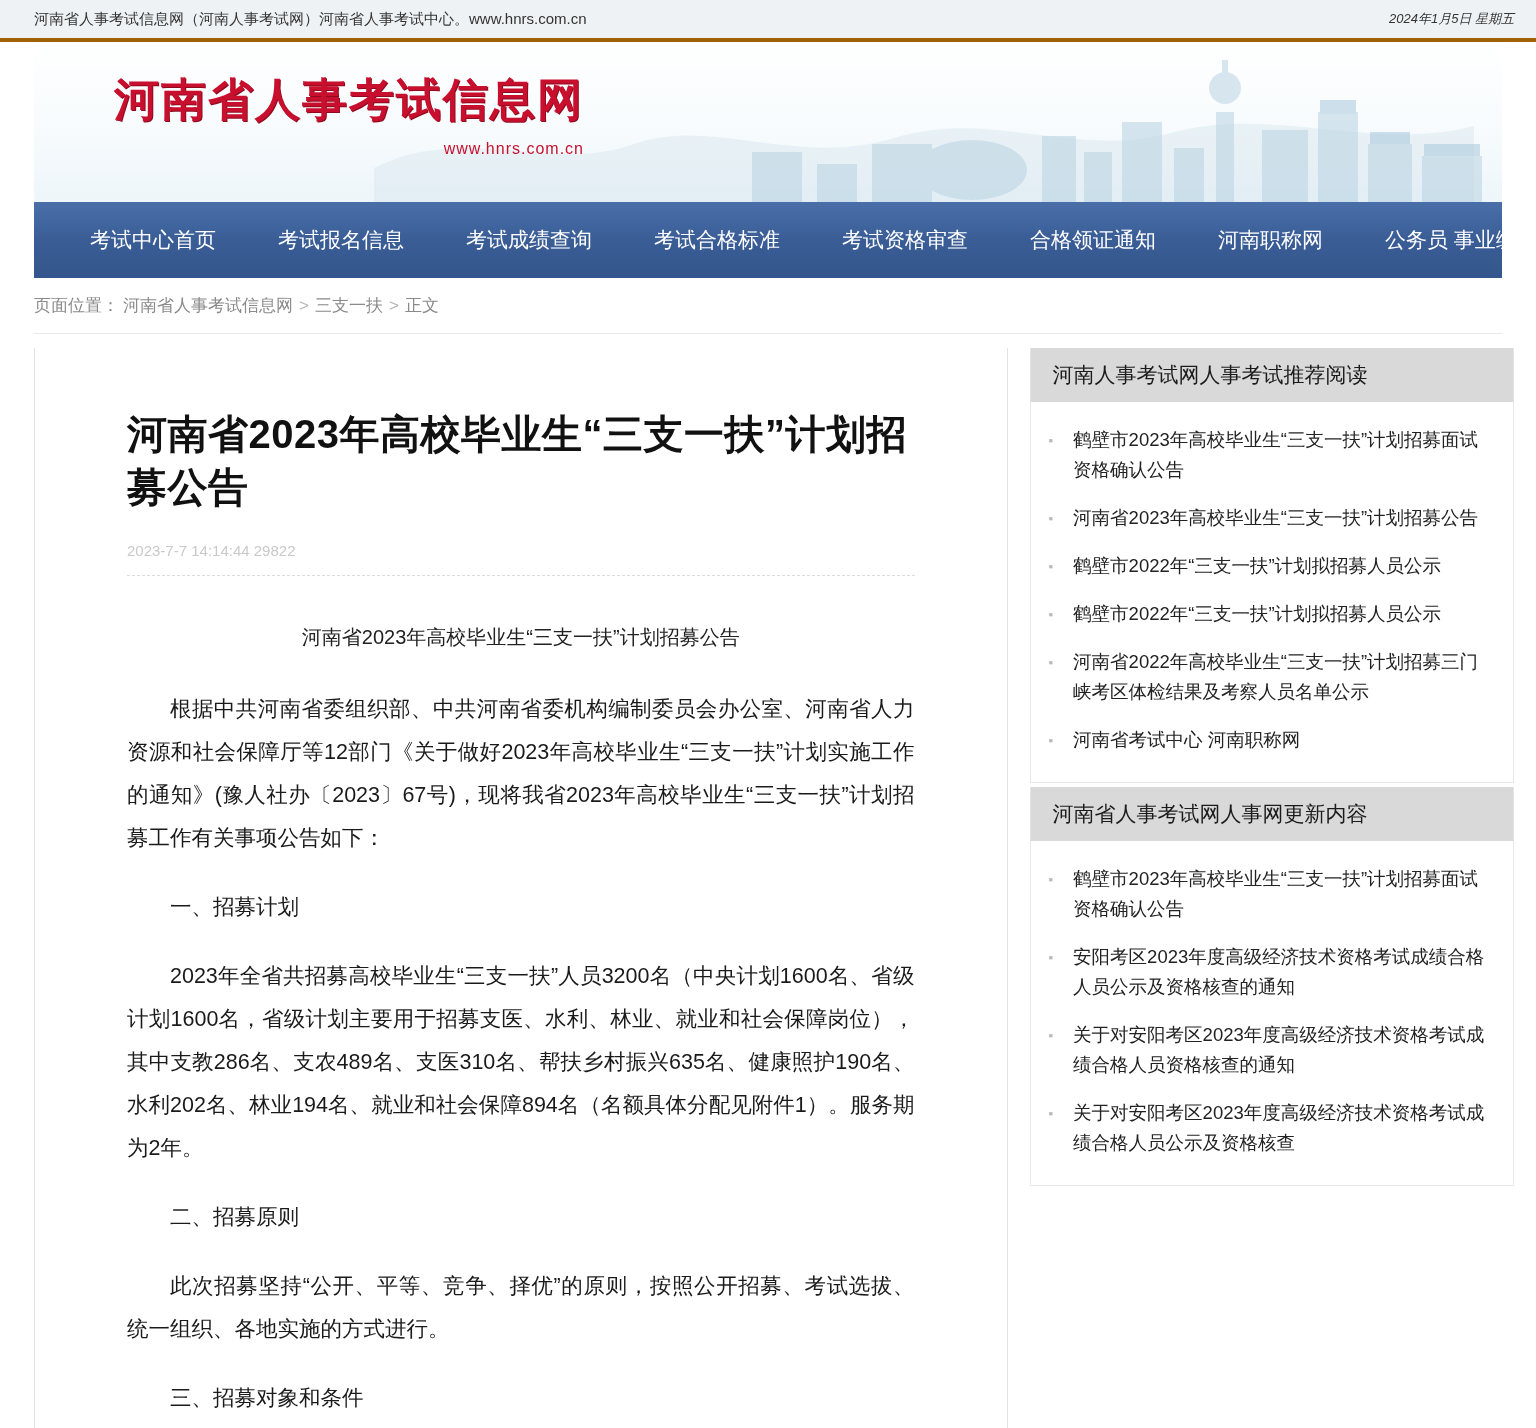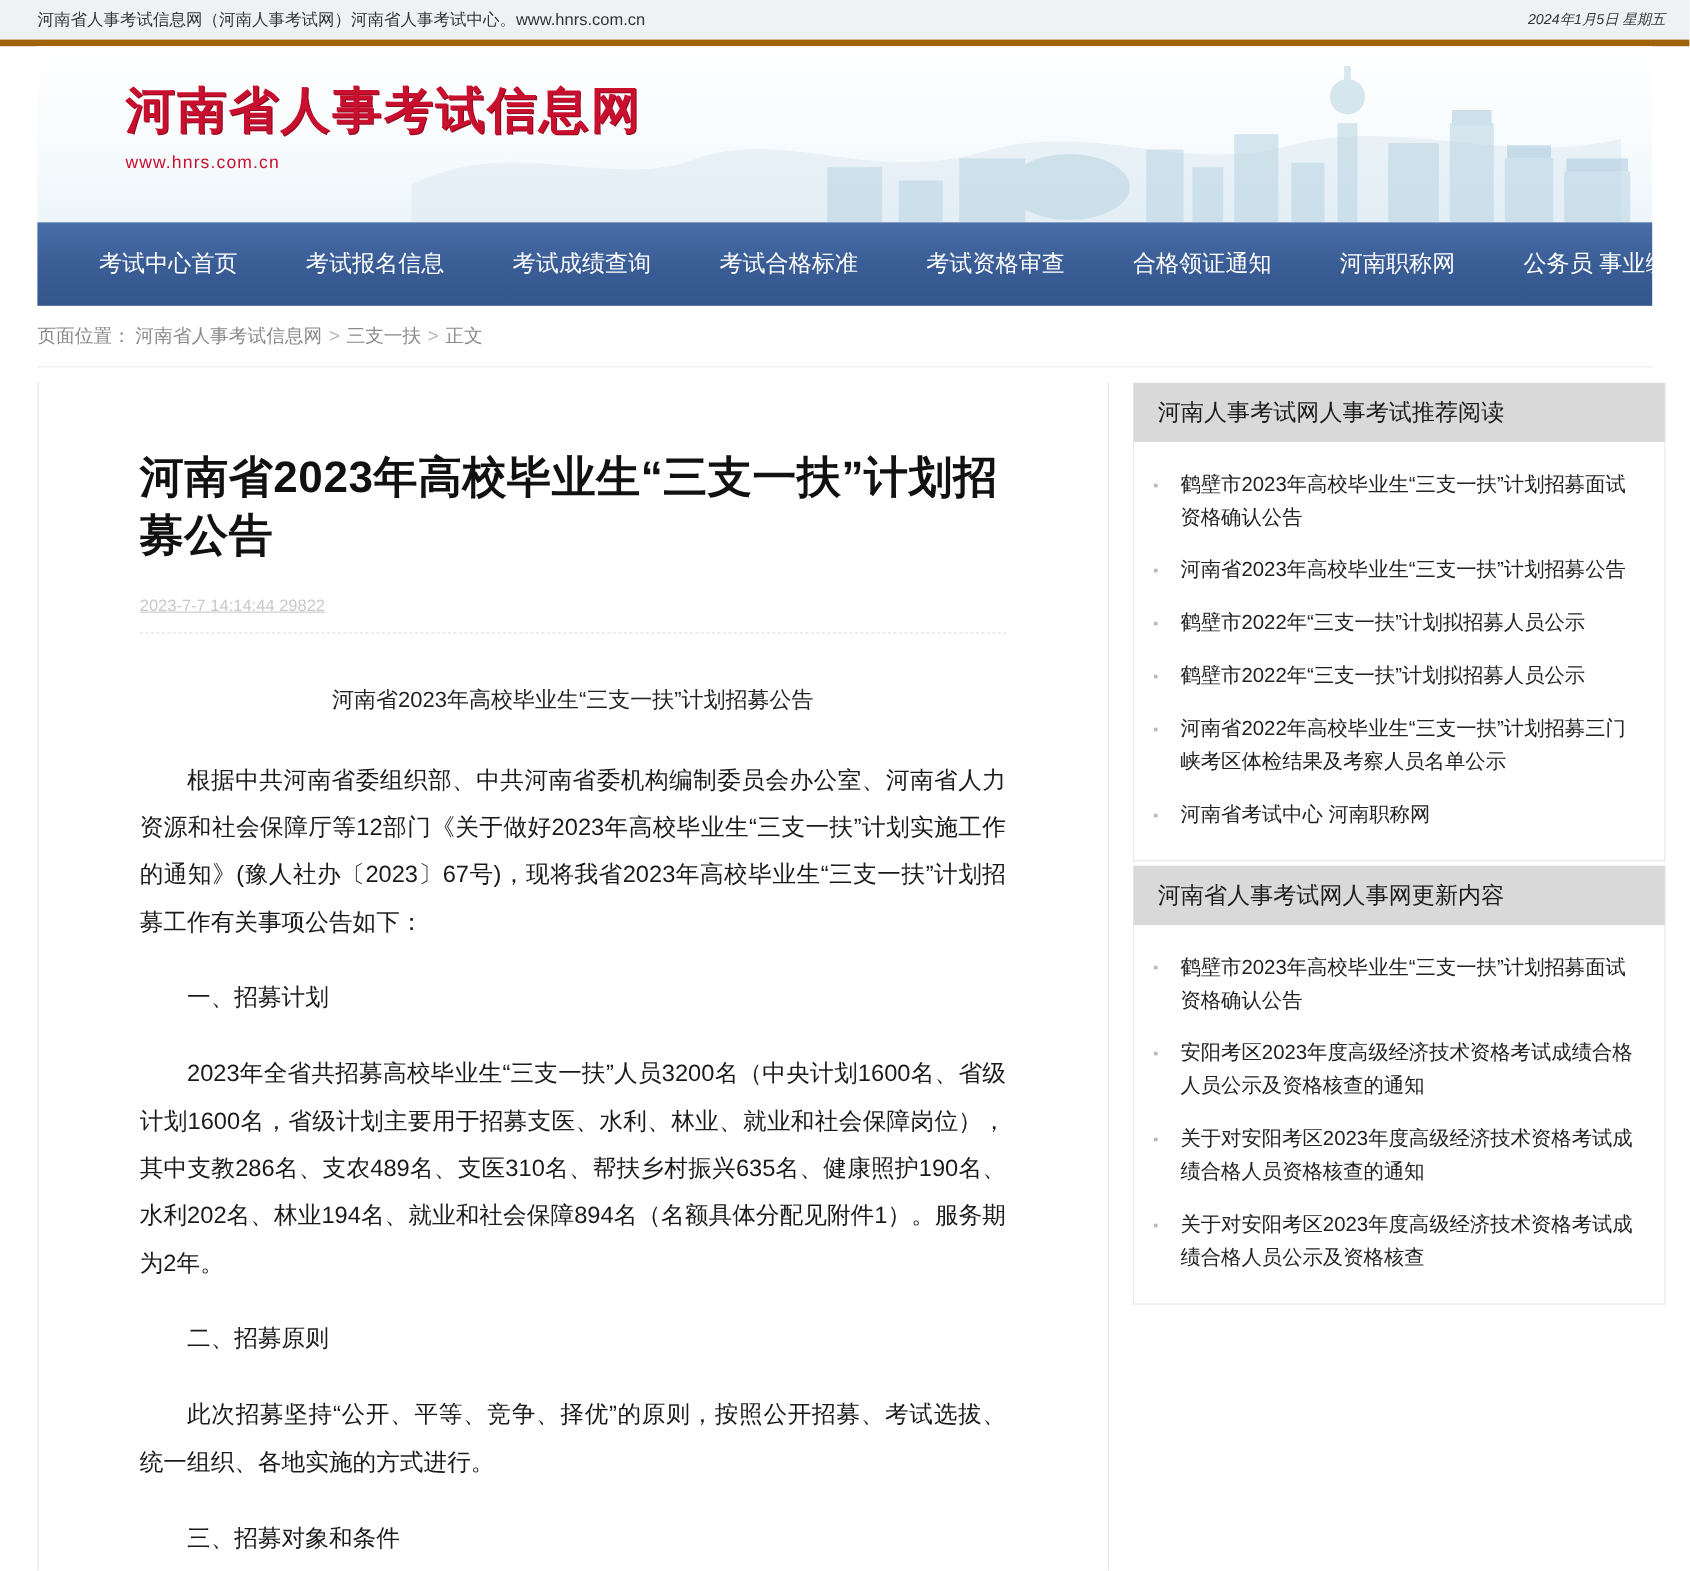--- a/index.html
+++ b/index.html
@@ -7,21 +7,21 @@
     margin: 0; padding: 0;
     background: #ffffff;
     font-family: "Liberation Sans", "DejaVu Sans", sans-serif;
   }
   body { width: 1536px; height: 1428px; overflow: hidden; position: relative; }
 
   
   .topbar {
     height: 42px;
     background: #eef2f5;
-    border-bottom: 6px solid #a16207;
+    border-bottom: 4px solid #a16207;
     display: flex;
     align-items: center;
     justify-content: space-between;
     padding: 0 22px 0 34px;
     font-size: 15px;
     color: #333;
   }
   .topbar .right { font-size: 13px; color: #333; font-style: italic; }
 
   
@@ -46,20 +46,21 @@
     letter-spacing: 2px;
     text-shadow: 1px 1px 0 #8f0a1f;
     white-space: nowrap;
   }
   .logo-url {
     margin-top: 10px;
     font-size: 16px;
     color: #c8102e;
     letter-spacing: 1px;
     font-family: "Liberation Sans", sans-serif;
+    text-align: right;
   }
   
   .skyline { position:absolute; right:0; bottom:0; width:780px; height:150px; opacity:.55;}
   .hills { position:absolute; left:340px; bottom:0; width:1100px; height:120px; opacity:.35;}
 
   
   .nav {
     margin: 0 34px;
     height: 76px;
     background: linear-gradient(180deg,#4a6fa8 0%,#3a5d96 50%,#33568c 100%);
@@ -115,21 +116,20 @@
     margin: 0 0 28px 0;
     font-weight: bold;
     letter-spacing: .5px;
   }
   .meta {
     font-size: 15px;
     color: #c9c9c9;
     padding-bottom: 16px;
     border-bottom: 1px dashed #dcdcdc;
     margin-bottom: 44px;
-    text-decoration: underline;
   }
   .doc-title {
     text-align: center;
     font-size: 20px;
     color: #222;
     margin: 0 0 34px 0;
     line-height: 1.7;
   }
   .para {
     font-size: 21.5px;

